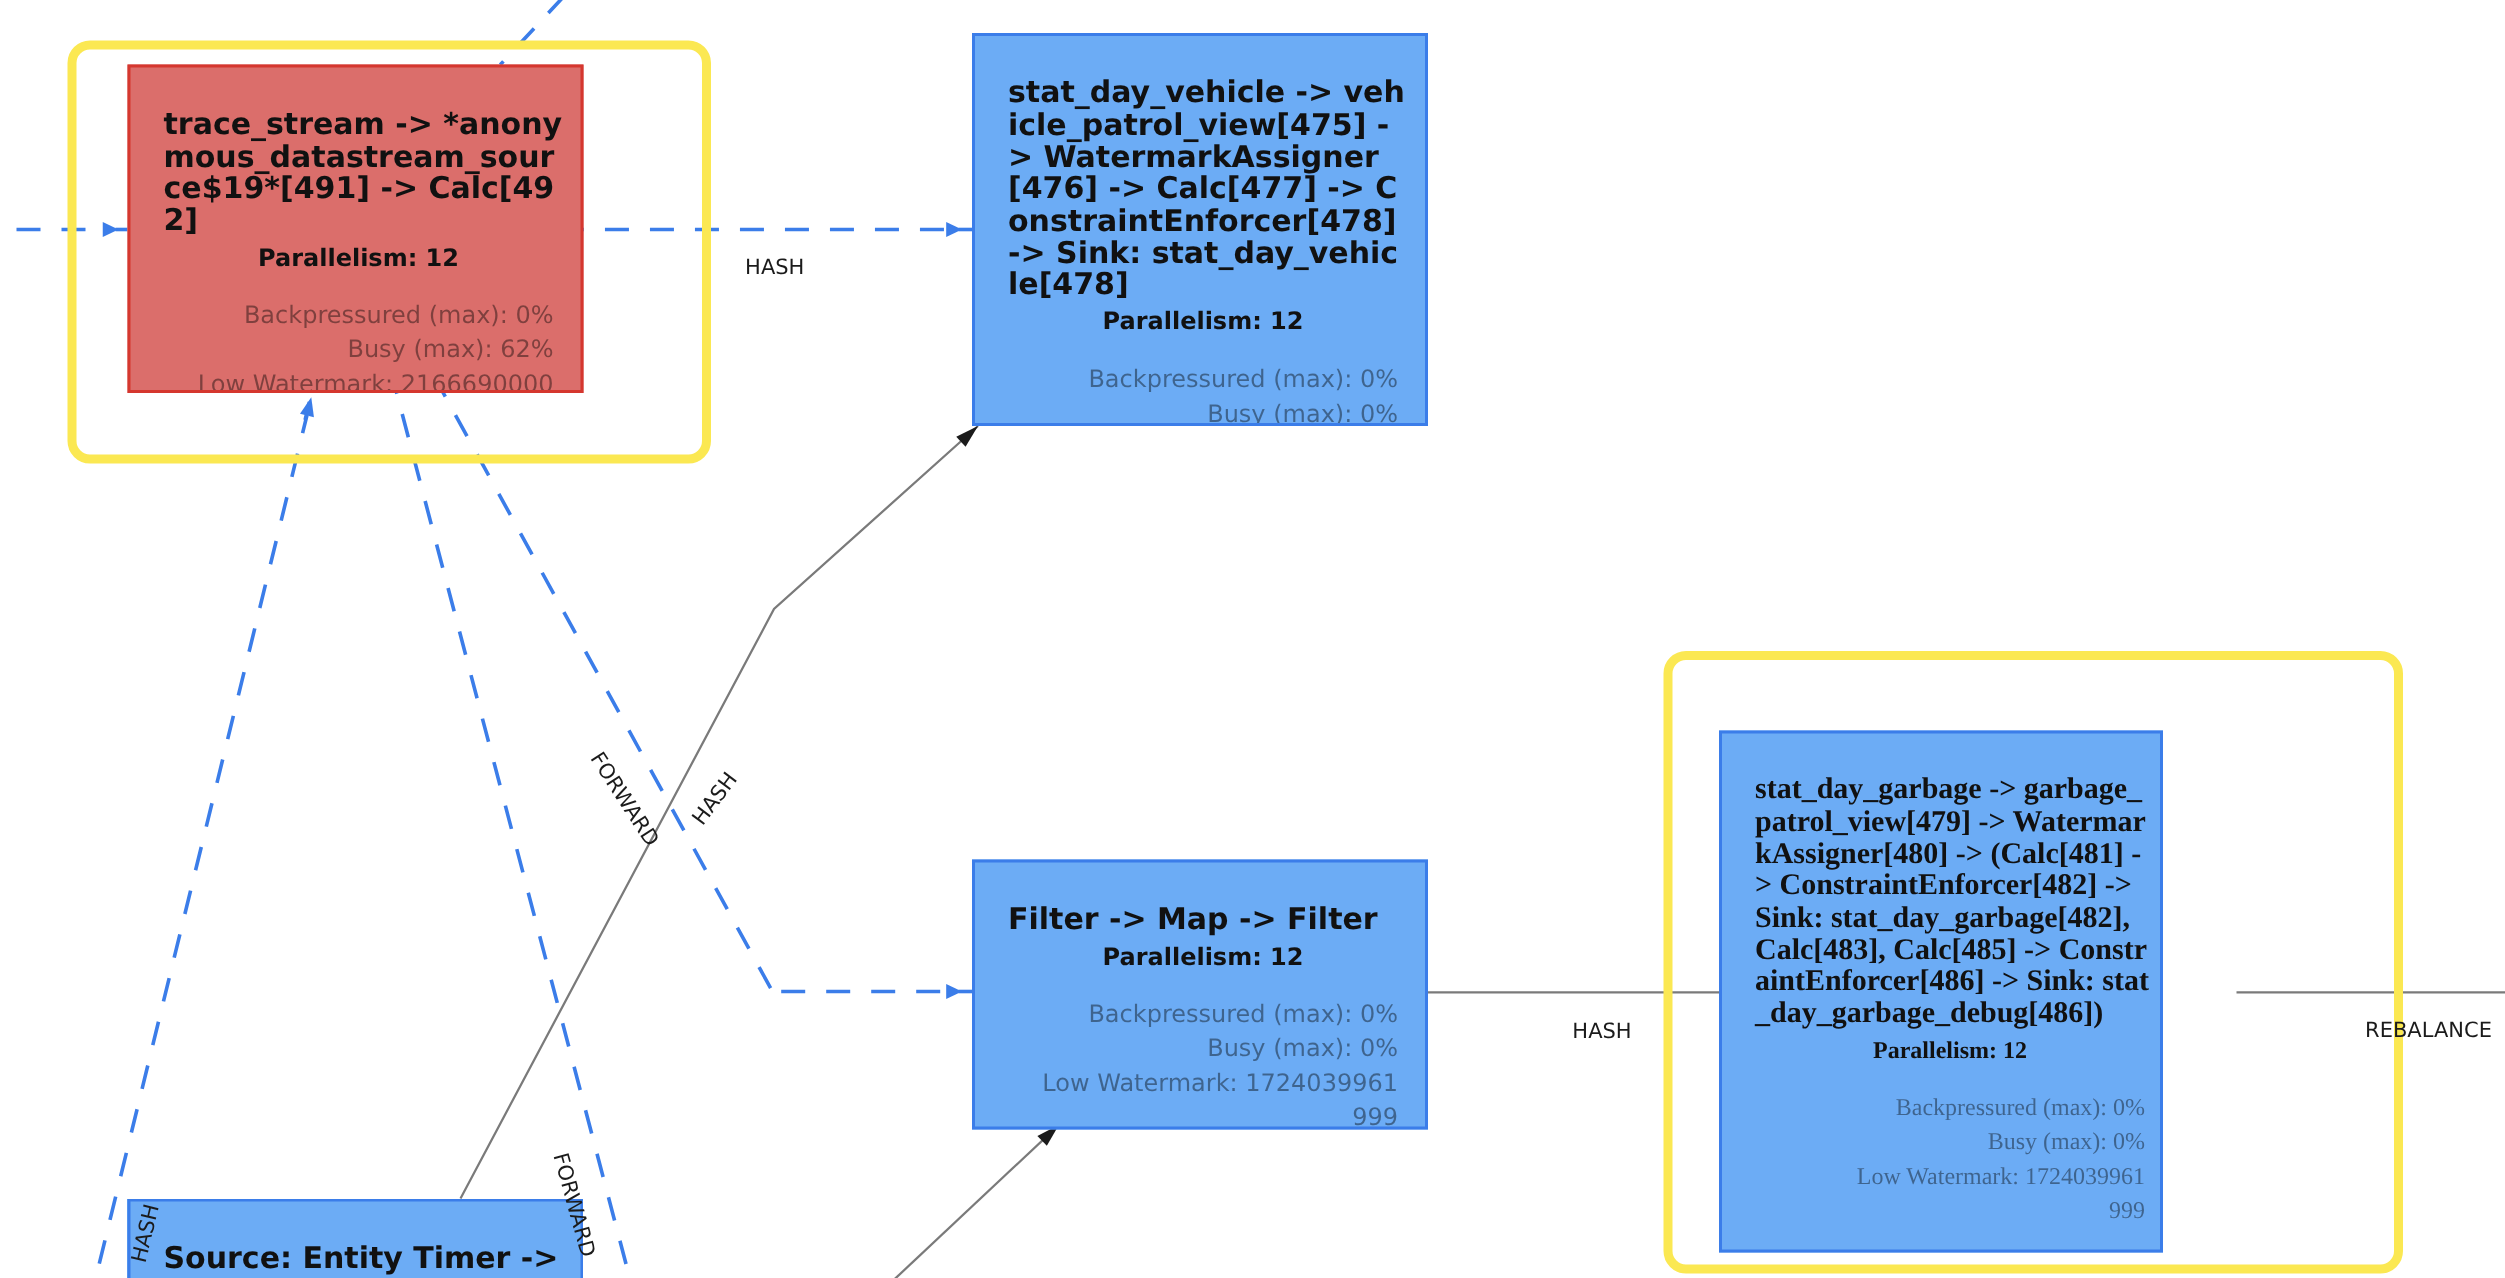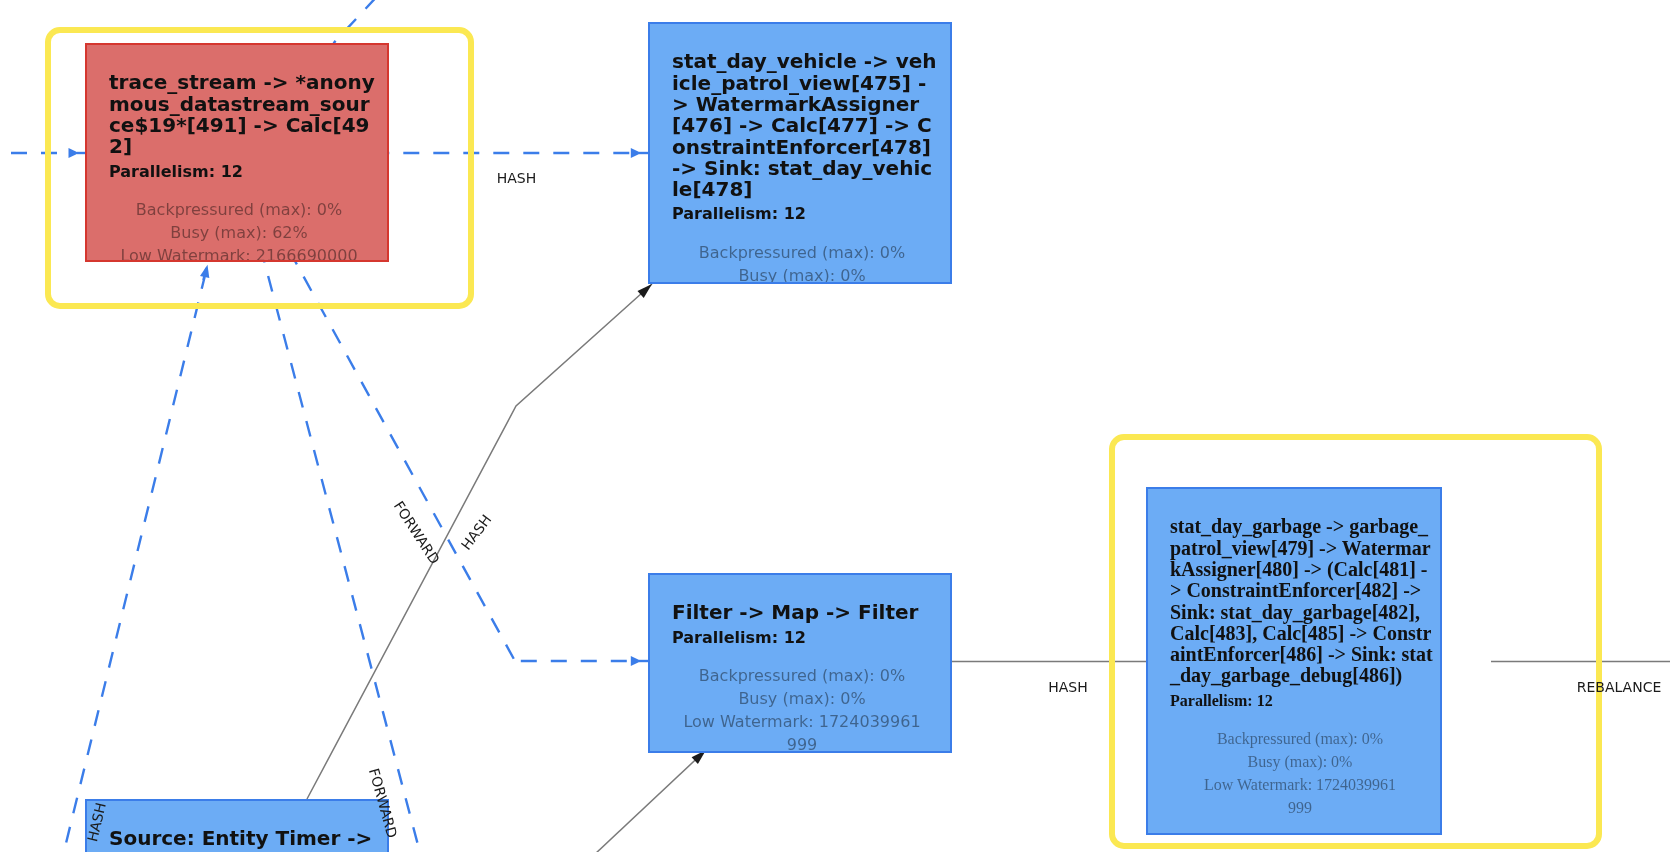--- a/index.html
+++ b/index.html
@@ -12,23 +12,23 @@
   .ring{position:absolute;box-sizing:border-box;border:6px solid #FBE852;
         border-radius:15px;background:transparent;z-index:2;}
 
   .node{position:absolute;box-sizing:border-box;overflow:hidden;z-index:3;}
   .node.red{background:#DB6E6B;border:2px solid #D5372F;}
   .node.blue{background:#6CACF5;border:2px solid #3B7DE9;}
 
   .inner{position:absolute;left:22px;top:0;width:266px;}
   .title{font-weight:bold;font-size:20px;line-height:21.3px;color:#111111;
          word-break:break-all;text-align:left;}
-  .par{font-weight:bold;font-size:16px;line-height:21.3px;color:#111111;text-align:left;
+  .par{font-weight:bold;font-size:16px;line-height:21.3px;color:#111111;text-align:center;
        width:260px;margin-top:3px;}
-  .stats{font-size:16px;line-height:23px;text-align:center;width:260px;margin-top:16px;}
+  .stats{font-size:16px;line-height:23px;text-align:right;width:260px;margin-top:16px;}
   .node.red .stats{color:rgba(0,0,0,0.42);}
   .node.blue .stats{color:rgba(0,0,0,0.42);}
 
   svg.wires{position:absolute;left:0;top:0;z-index:1;}
   svg.wires.over{z-index:4;}
 </style>
 </head>
 <body>
 
 <div id="canvas">

